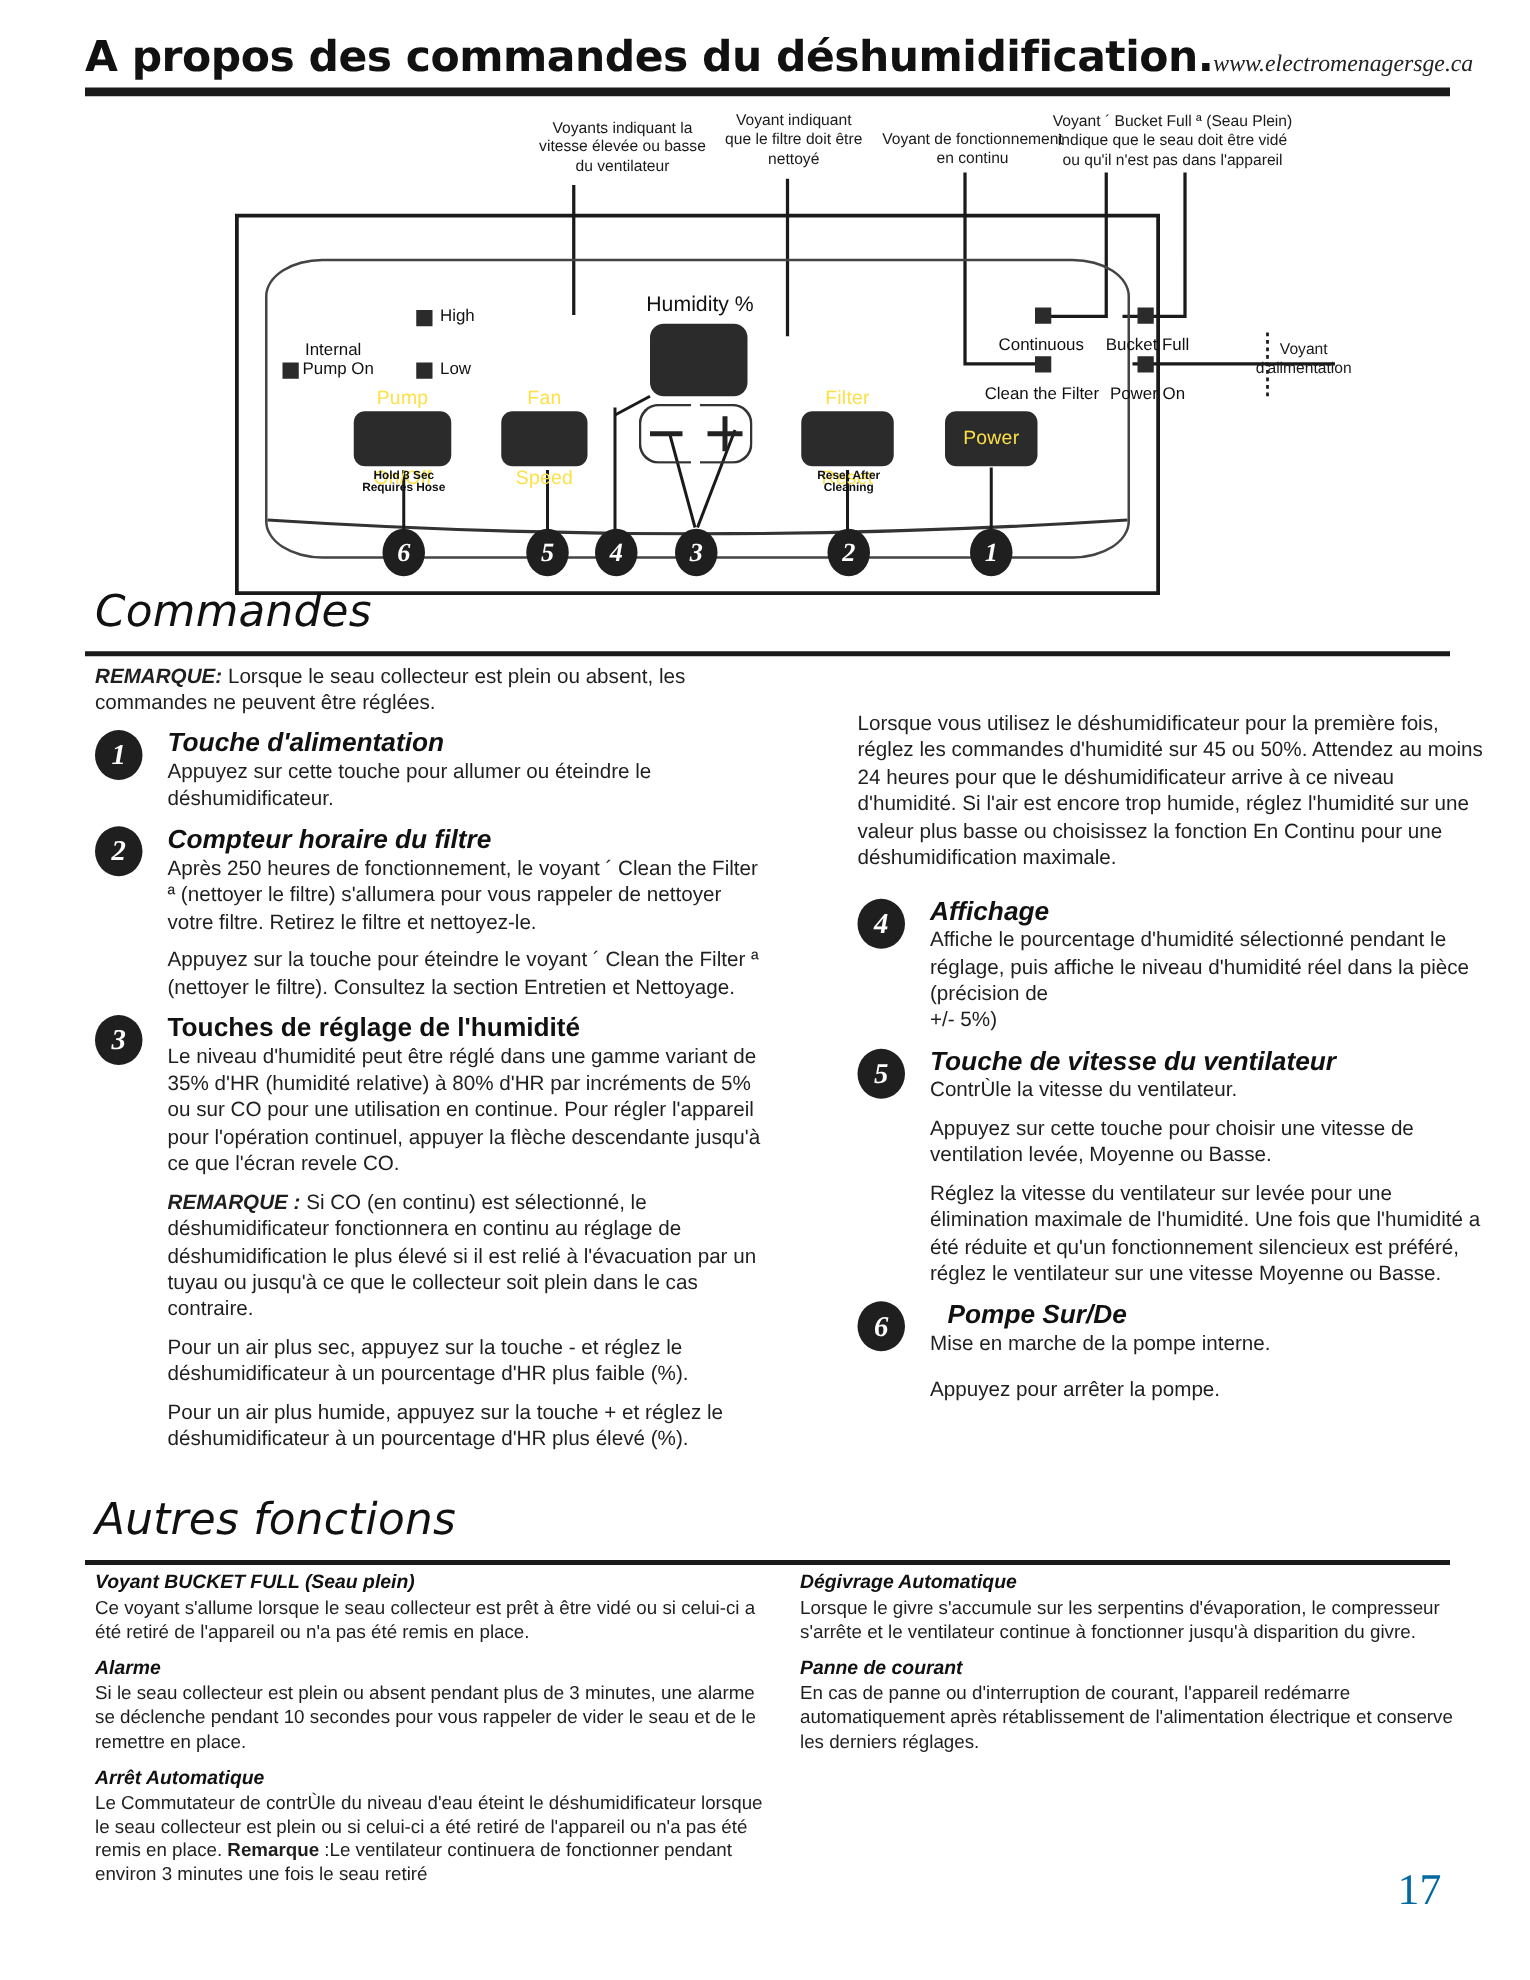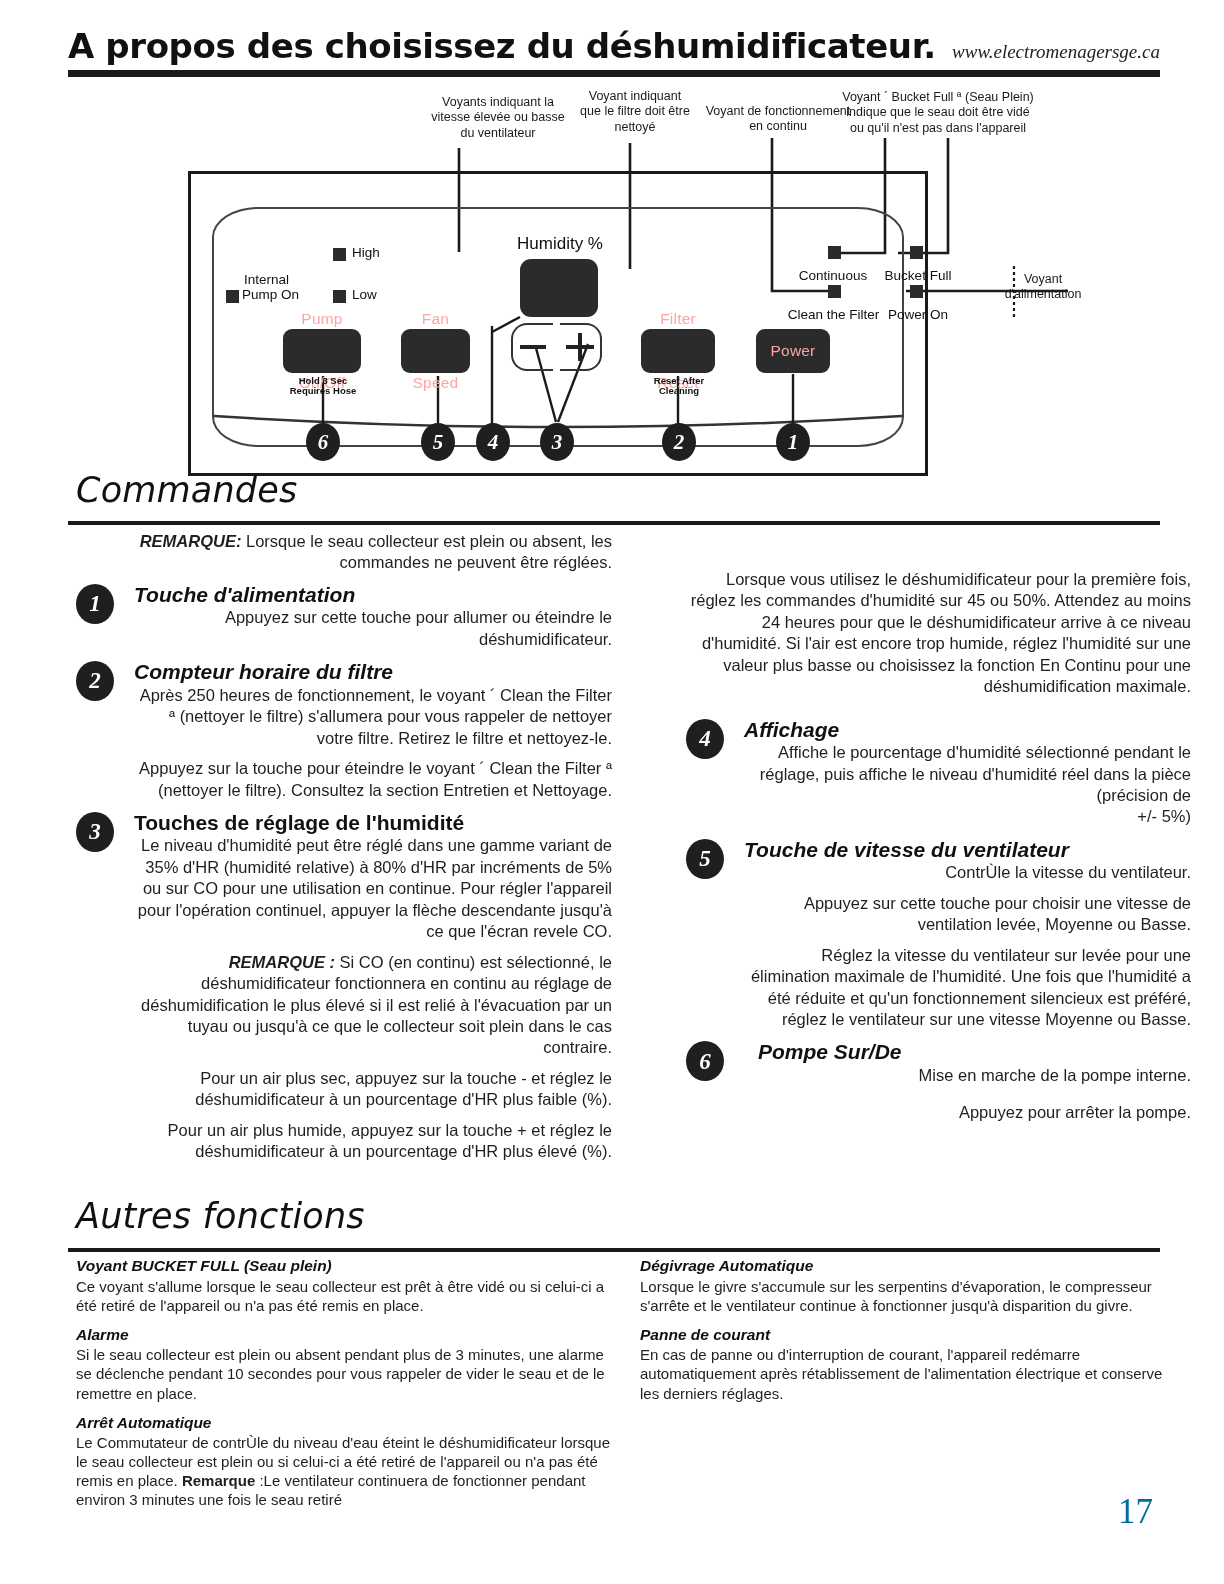--- a/index.html
+++ b/index.html
@@ -115,21 +115,21 @@
   .lbl-b {
     position: absolute;
     font-size: 13.5px;
     color: #111;
     white-space: nowrap;
     text-align: center;
   }
   .btn {
     position: absolute;
     background: #2b2b2b;
-    color: #fca5a5;
+    color: #fde047;
     border-radius: 9px;
     font-size: 15.5px;
     line-height: 1.02;
     text-align: center;
     display: flex;
     flex-direction: column;
     align-items: center;
     justify-content: center;
     font-weight: normal;
     letter-spacing: 0.2px;
@@ -210,21 +210,21 @@
   
   .col {
     position: absolute;
     font-size: 16.5px;
     line-height: 1.30;
     color: #1f1f1f;
   }
   .colL { left: 76px; width: 536px; }
   .colR { left: 686px; width: 505px; }
 
-  p.para { margin: 0 0 9px 0; text-align: right; }
+  p.para { margin: 0 0 9px 0; }
   .note-lead { font-style: italic; font-weight: bold; }
   .item {
     position: relative;
     padding-left: 58px;
     margin-bottom: 10px;
   }
   .item .bullet {
     position: absolute;
     left: 0; top: 1px;
     width: 38px; height: 40px;
@@ -278,21 +278,21 @@
     color: #0369a1;
   }
 </style>
 </head>
 <body>
 
 <div class="page">
 
   <div class="header">
     <div class="header-row">
-      <div class="header-title">A propos des choisissez du déshumidificateur.</div>
+      <div class="header-title">A propos des commandes du déshumidification.</div>
       <div class="header-url">www.electromenagersge.ca</div>
     </div>
     <div class="header-rule"></div>
   </div>
 
   <div class="diagram">
 
     <div class="callout c1">Voyants indiquant la
 vitesse élevée ou basse
 du ventilateur</div>

